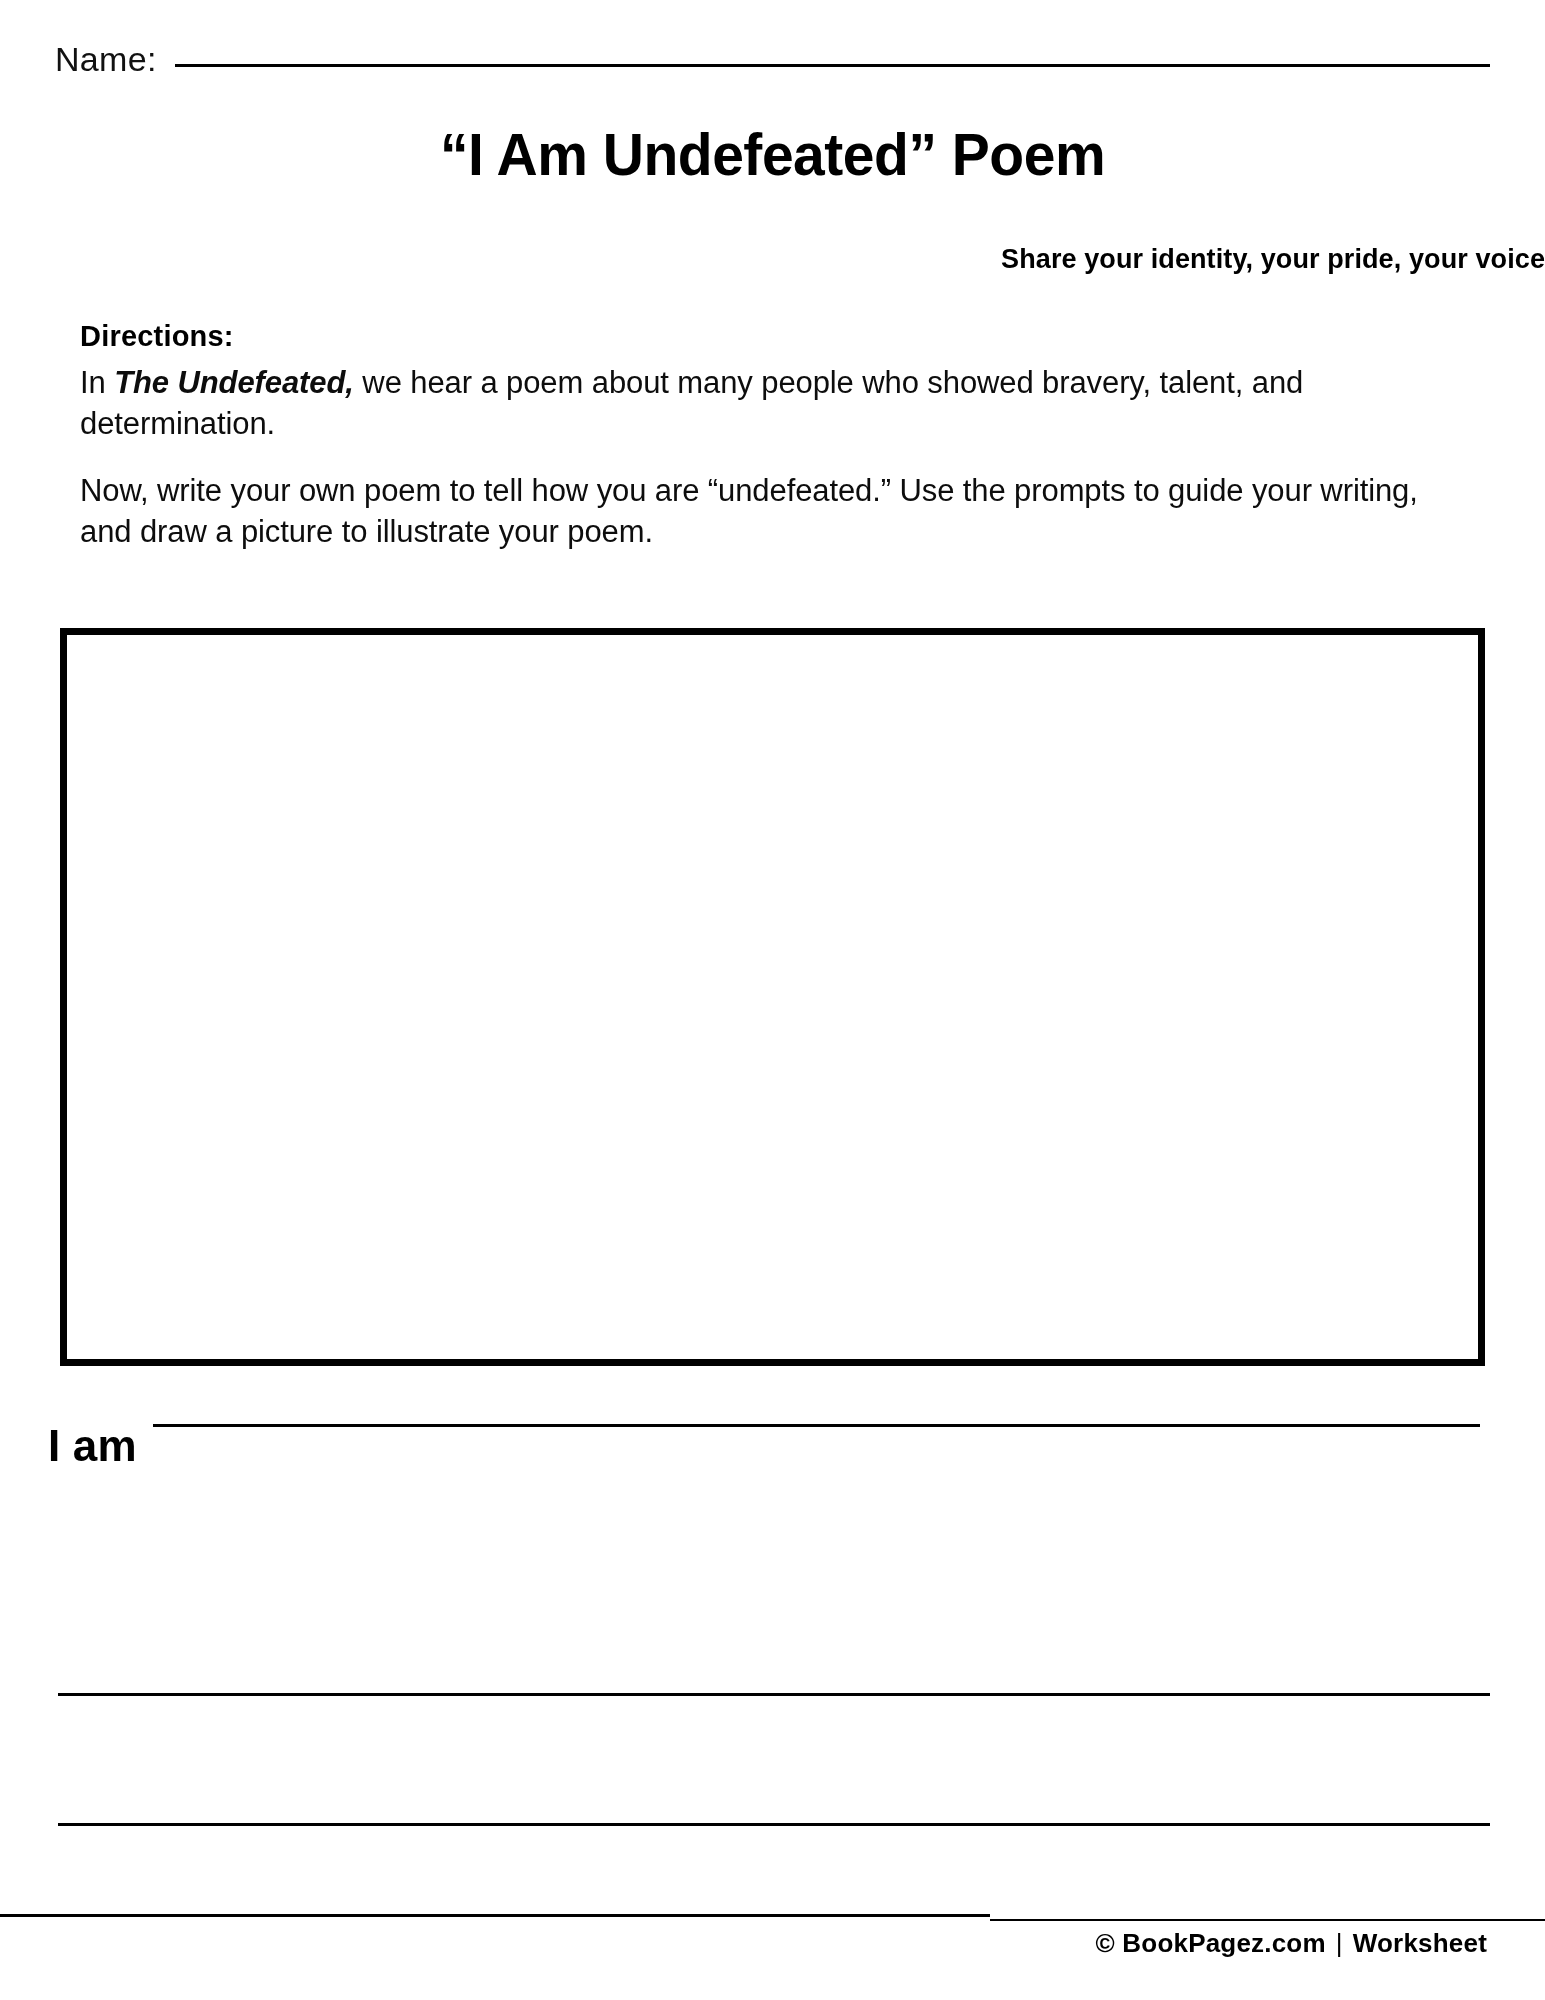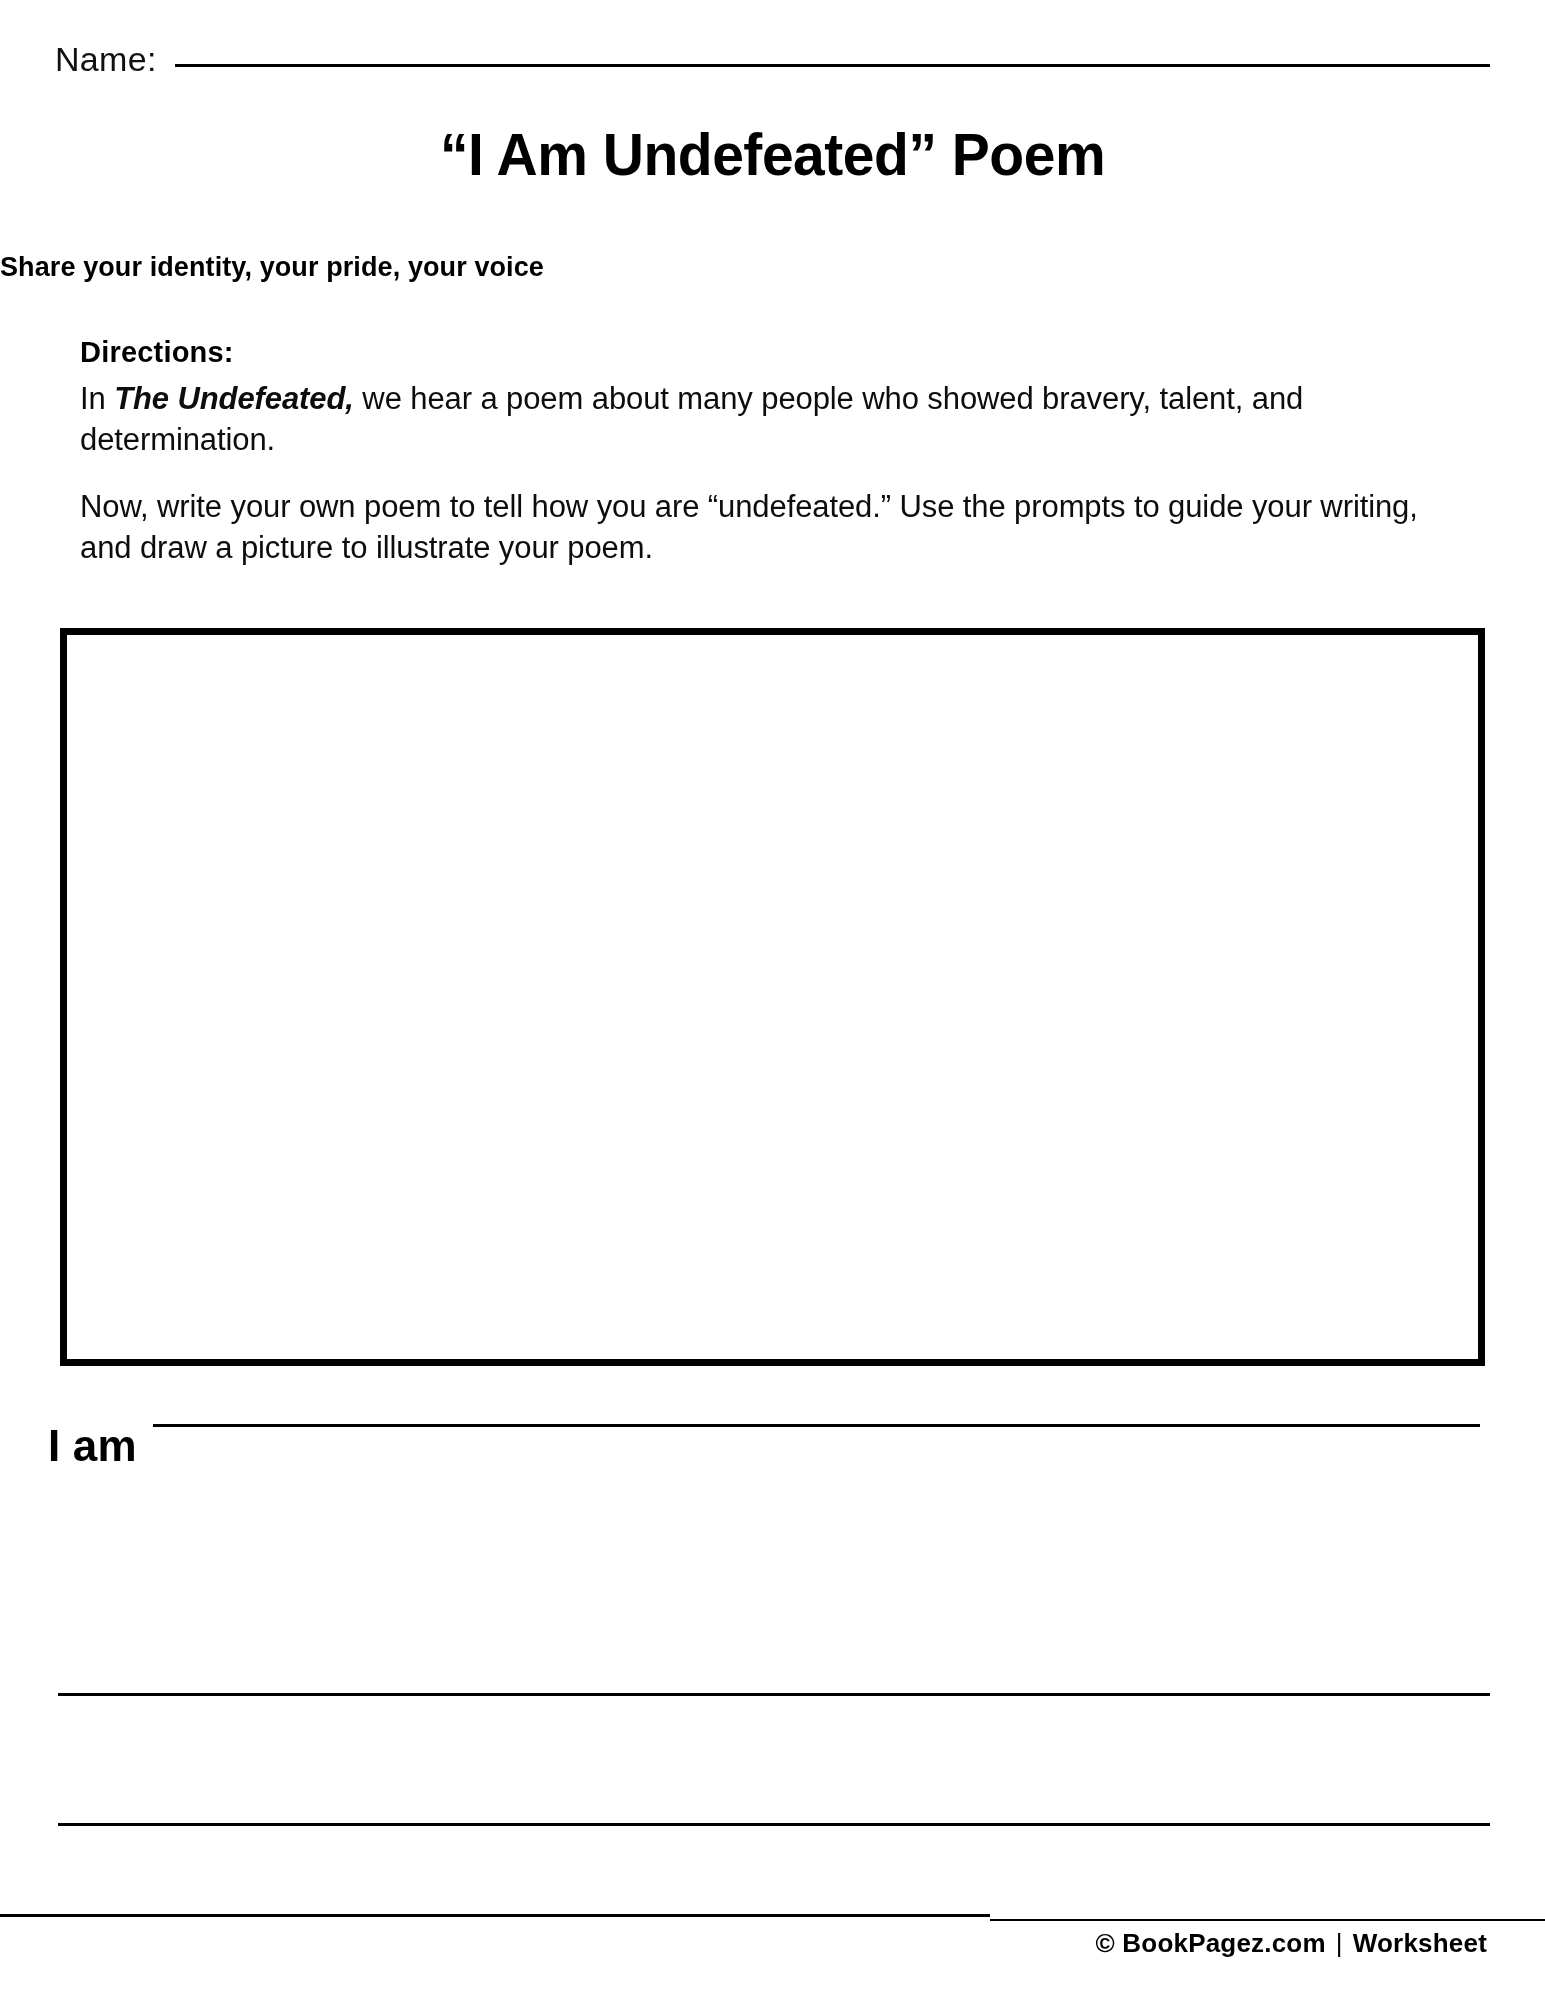--- a/index.html
+++ b/index.html
@@ -58,39 +58,39 @@
     text-align: center;
     font-size: 60px;
     font-weight: 700;
     letter-spacing: -0.5px;
     transform: scaleX(0.95);
     line-height: 1.1;
   }
   .subtitle {
     position: absolute;
     left: 0;
-    top: 252px;
-    width: 1545px;
-    text-align: left;
+    top: 244px;
+    width: 1545px;
+    text-align: right;
     font-size: 27px;
     font-weight: 700;
     letter-spacing: 0.1px;
   }
 
   
   .directions-block {
     position: absolute;
     left: 80px;
     top: 320px;
     width: 1380px;
   }
   .directions-heading {
     font-size: 29px;
     font-weight: 700;
-    margin: 16px 0 10px 0;
+    margin: 0 0 10px 0;
     letter-spacing: 0.2px;
   }
   .directions-para {
     font-size: 31px;
     font-weight: 400;
     line-height: 1.32;
     margin: 0 0 26px 0;
     letter-spacing: -0.1px;
     color: #0d0d0d;
   }

